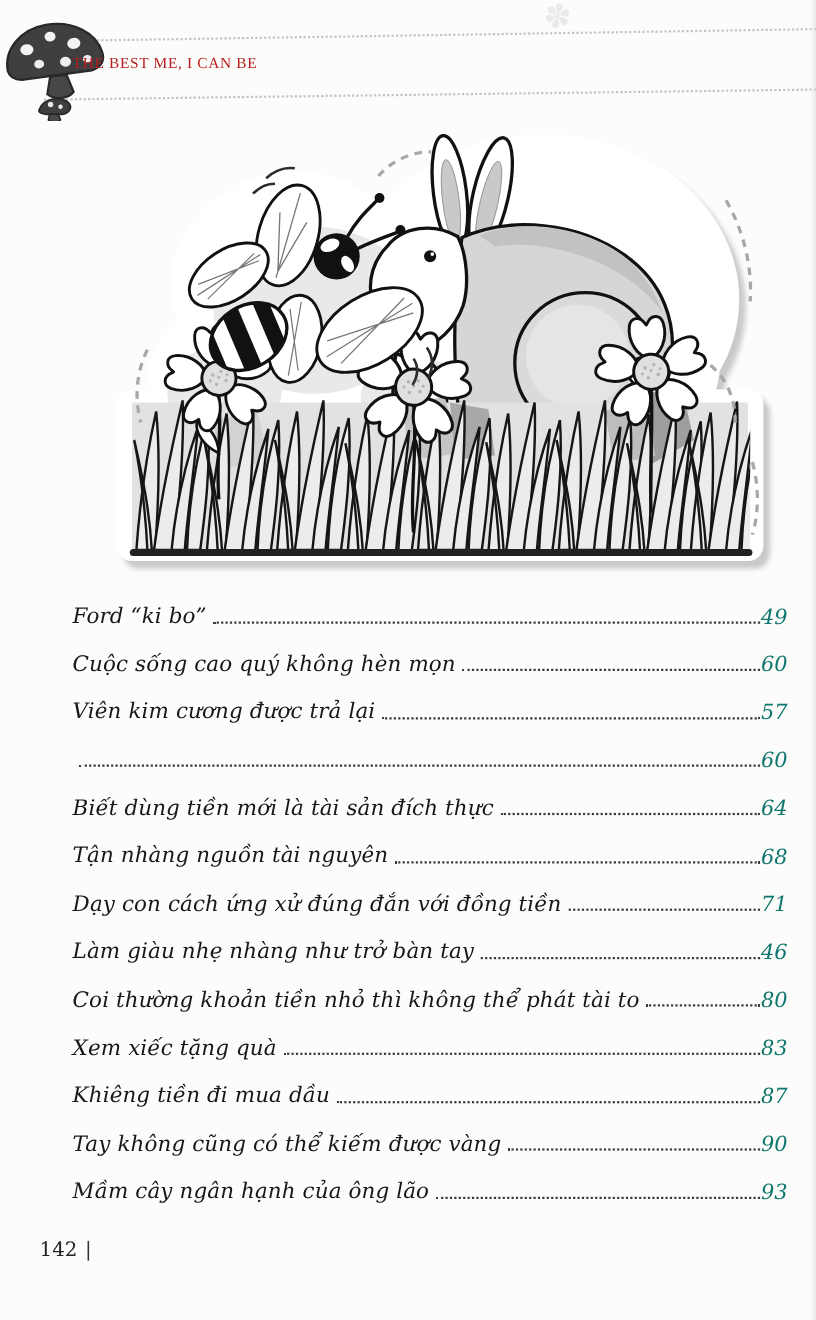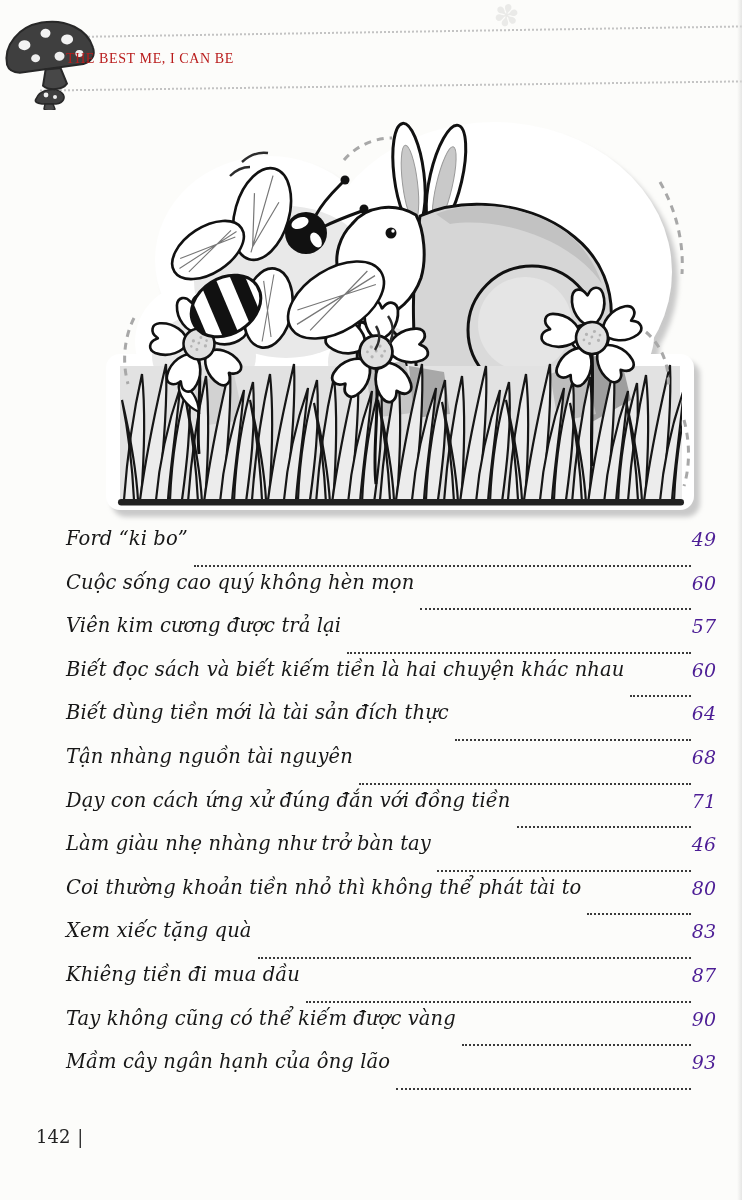--- a/index.html
+++ b/index.html
@@ -19,27 +19,27 @@
     font-size:14px;letter-spacing:.6px;color:#b91c1c;white-space:nowrap;
   }
   #watermark{
     position:absolute;left:494px;top:-2px;font-size:30px;color:#dcdcda;
     opacity:.55;transform:rotate(12deg);font-family:"DejaVu Sans",sans-serif;
   }
   
   #art{position:absolute;left:104px;top:120px;width:606px;height:414px;}
   
   #toc{position:absolute;left:66px;top:528px;width:650px;}
-  .toc-row{display:flex;height:43.6px;}
+  .toc-row{display:flex;align-items:flex-end;height:43.6px;}
   .toc-title{
     font-style:italic;font-size:19.5px;line-height:1.15;white-space:nowrap;
     color:#171717;letter-spacing:.1px;
   }
   .toc-leader{flex:1;border-bottom:2.4px dotted #3a3a3a;margin:0 1px 5px 6px;min-width:14px;}
-  .toc-page{font-style:italic;font-size:19px;color:#4c1d95;}
+  .toc-page{font-style:italic;font-size:19px;color:#0f766e;}
   
   #folio{position:absolute;left:36px;top:1126px;font-size:18px;color:#222;}
   #folio .bar{margin-left:7px;font-weight:400;color:#333;}
   
   #edge{position:absolute;right:0;top:0;width:5px;height:1200px;
     background:linear-gradient(to left,#dddddc,rgba(255,255,255,0));opacity:.7;}
 </style>
 </head>
 <body>
 
@@ -257,21 +257,20 @@
         <span class="toc-title">Cuộc sống cao quý không hèn mọn</span>
         <span class="toc-leader"></span>
         <span class="toc-page">60</span>
       </div>
     <div class="toc-row">
         <span class="toc-title">Viên kim cương được trả lại</span>
         <span class="toc-leader"></span>
         <span class="toc-page">57</span>
       </div>
     <div class="toc-row">
-        <span class="toc-title">Biết đọc sách và biết kiếm tiền là hai chuyện khác nhau</span>
         <span class="toc-leader"></span>
         <span class="toc-page">60</span>
       </div>
     <div class="toc-row">
         <span class="toc-title">Biết dùng tiền mới là tài sản đích thực</span>
         <span class="toc-leader"></span>
         <span class="toc-page">64</span>
       </div>
     <div class="toc-row">
         <span class="toc-title">Tận nhàng nguồn tài nguyên</span>

